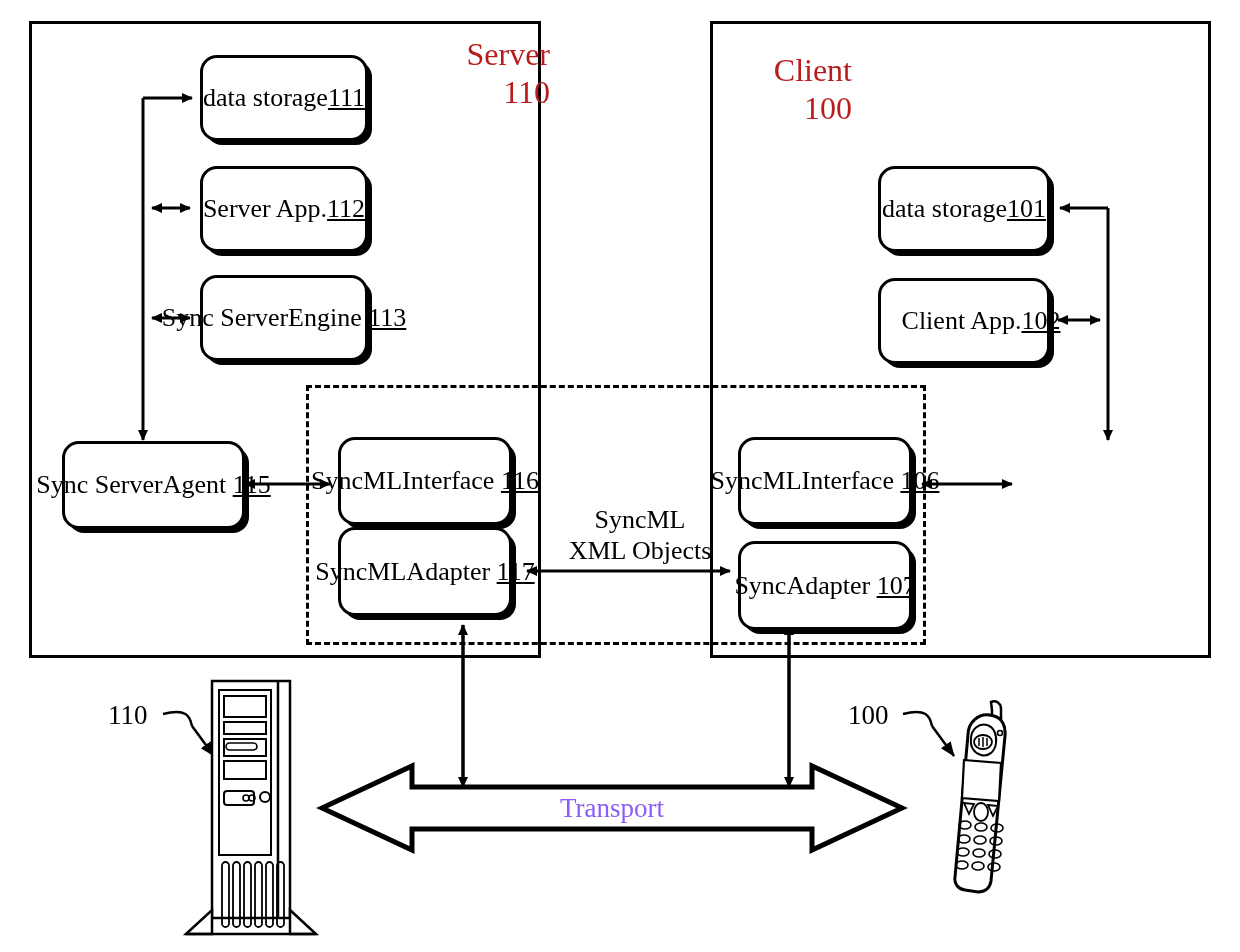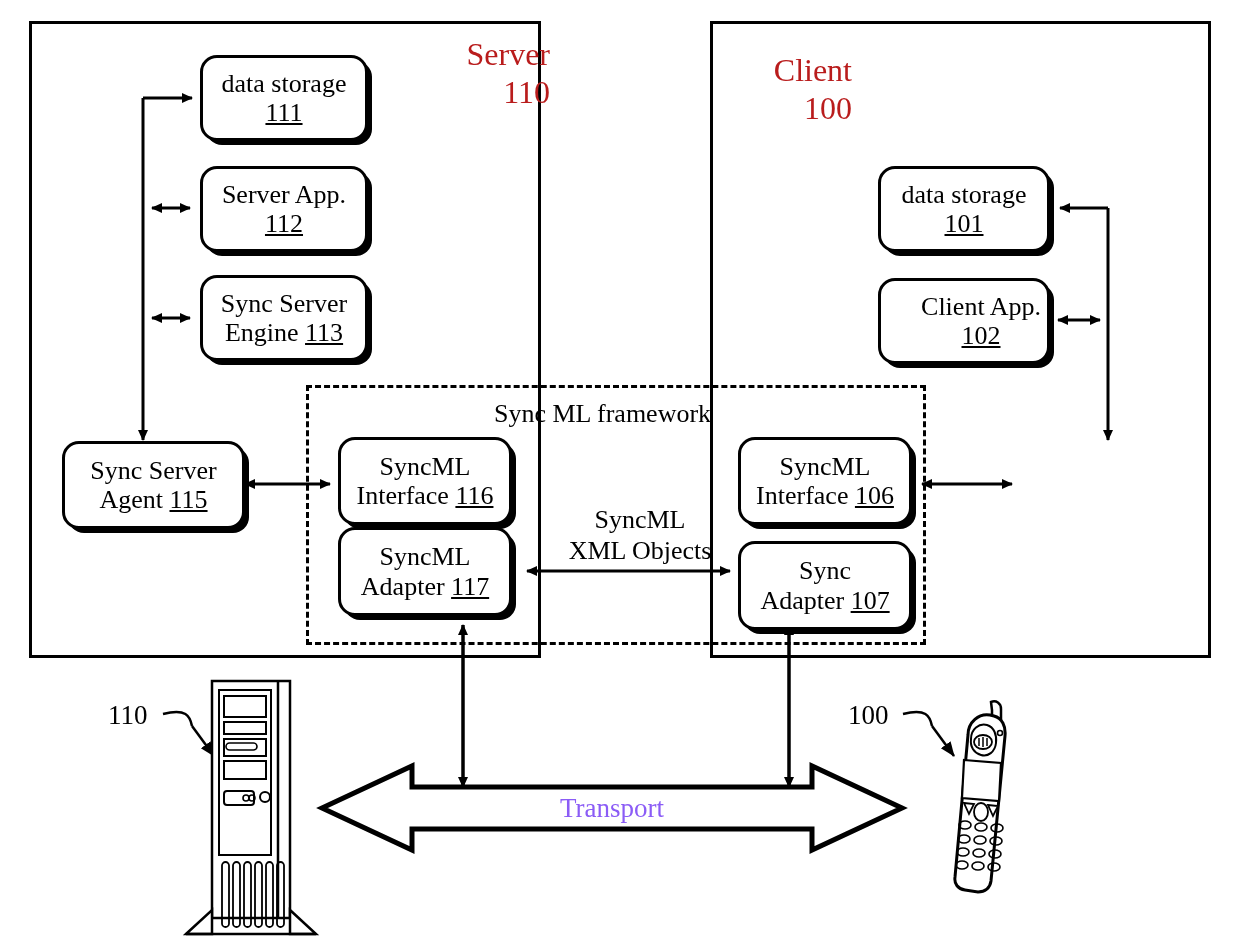--- a/index.html
+++ b/index.html
@@ -53,21 +53,21 @@
   }
   
   .node {
     position: absolute;
     box-sizing: border-box;
     border: 3px solid #000;
     border-radius: 17px;
     background: #ffffff;
     box-shadow: 5px 5px 0 -1px #000;
     display: flex;
-    flex-direction: column;
+    flex-direction: row;
     align-items: center;
     justify-content: center;
     text-align: center;
     font-size: 26px;
     line-height: 1.13;
     color: #000;
     padding: 2px 6px;
   }
   .node .line1 { display: block; white-space: nowrap; }
   .node .line2 { display: block; white-space: nowrap; }
@@ -264,21 +264,20 @@
   <div class="container-box" style="left:710px; top:21px; width:501px; height:637px;"></div>
 
   <div class="container-label" style="left:410px; top:36px; width:140px;">Server
 110</div>
 
   <div class="container-label" style="left:712px; top:52px; width:140px;">Client
 100</div>
 
   <div class="dashed-box" style="left:306px; top:385px; width:620px; height:260px;"></div>
 
-  <div class="dashed-label" style="left:494px; top:399px;">Sync ML framework</div>
 
   <div class="node" style="left:200px; top:55px; width:168px; height:86px;">
     <span class="line1">data storage</span>
     <span class="line2"><u>111</u></span>
   </div>
 
   <div class="node" style="left:200px; top:166px; width:168px; height:86px;">
     <span class="line1">Server App.</span>
     <span class="line2"><u>112</u></span>
   </div>

